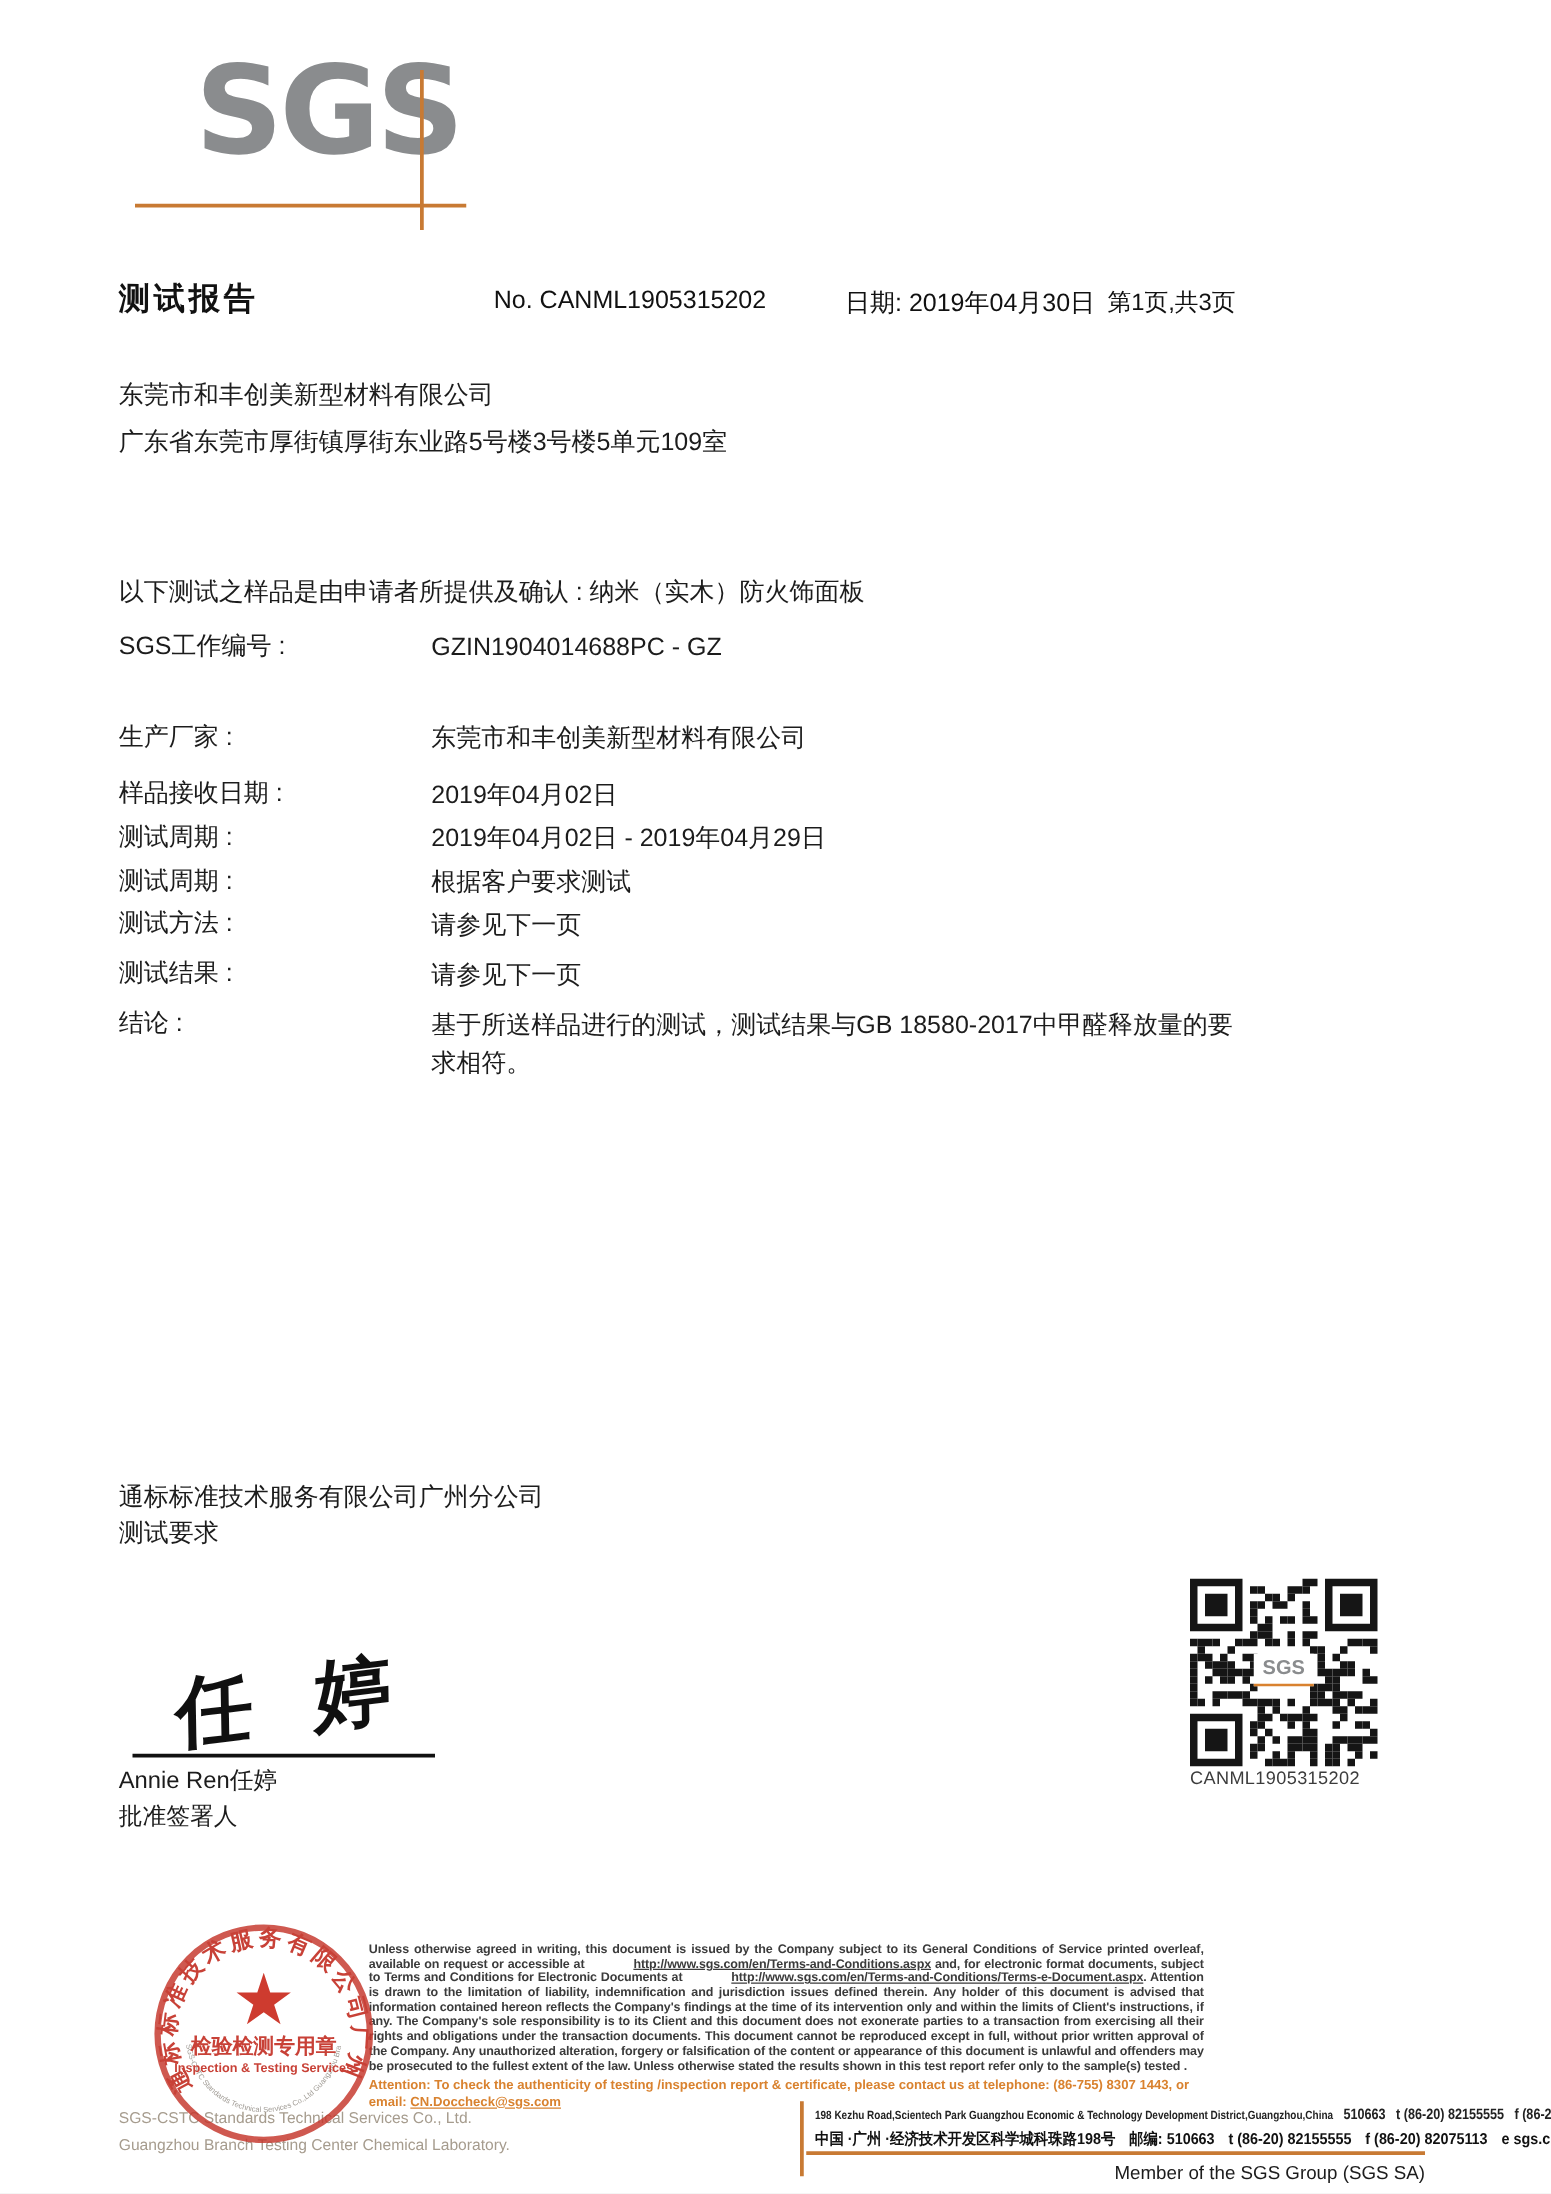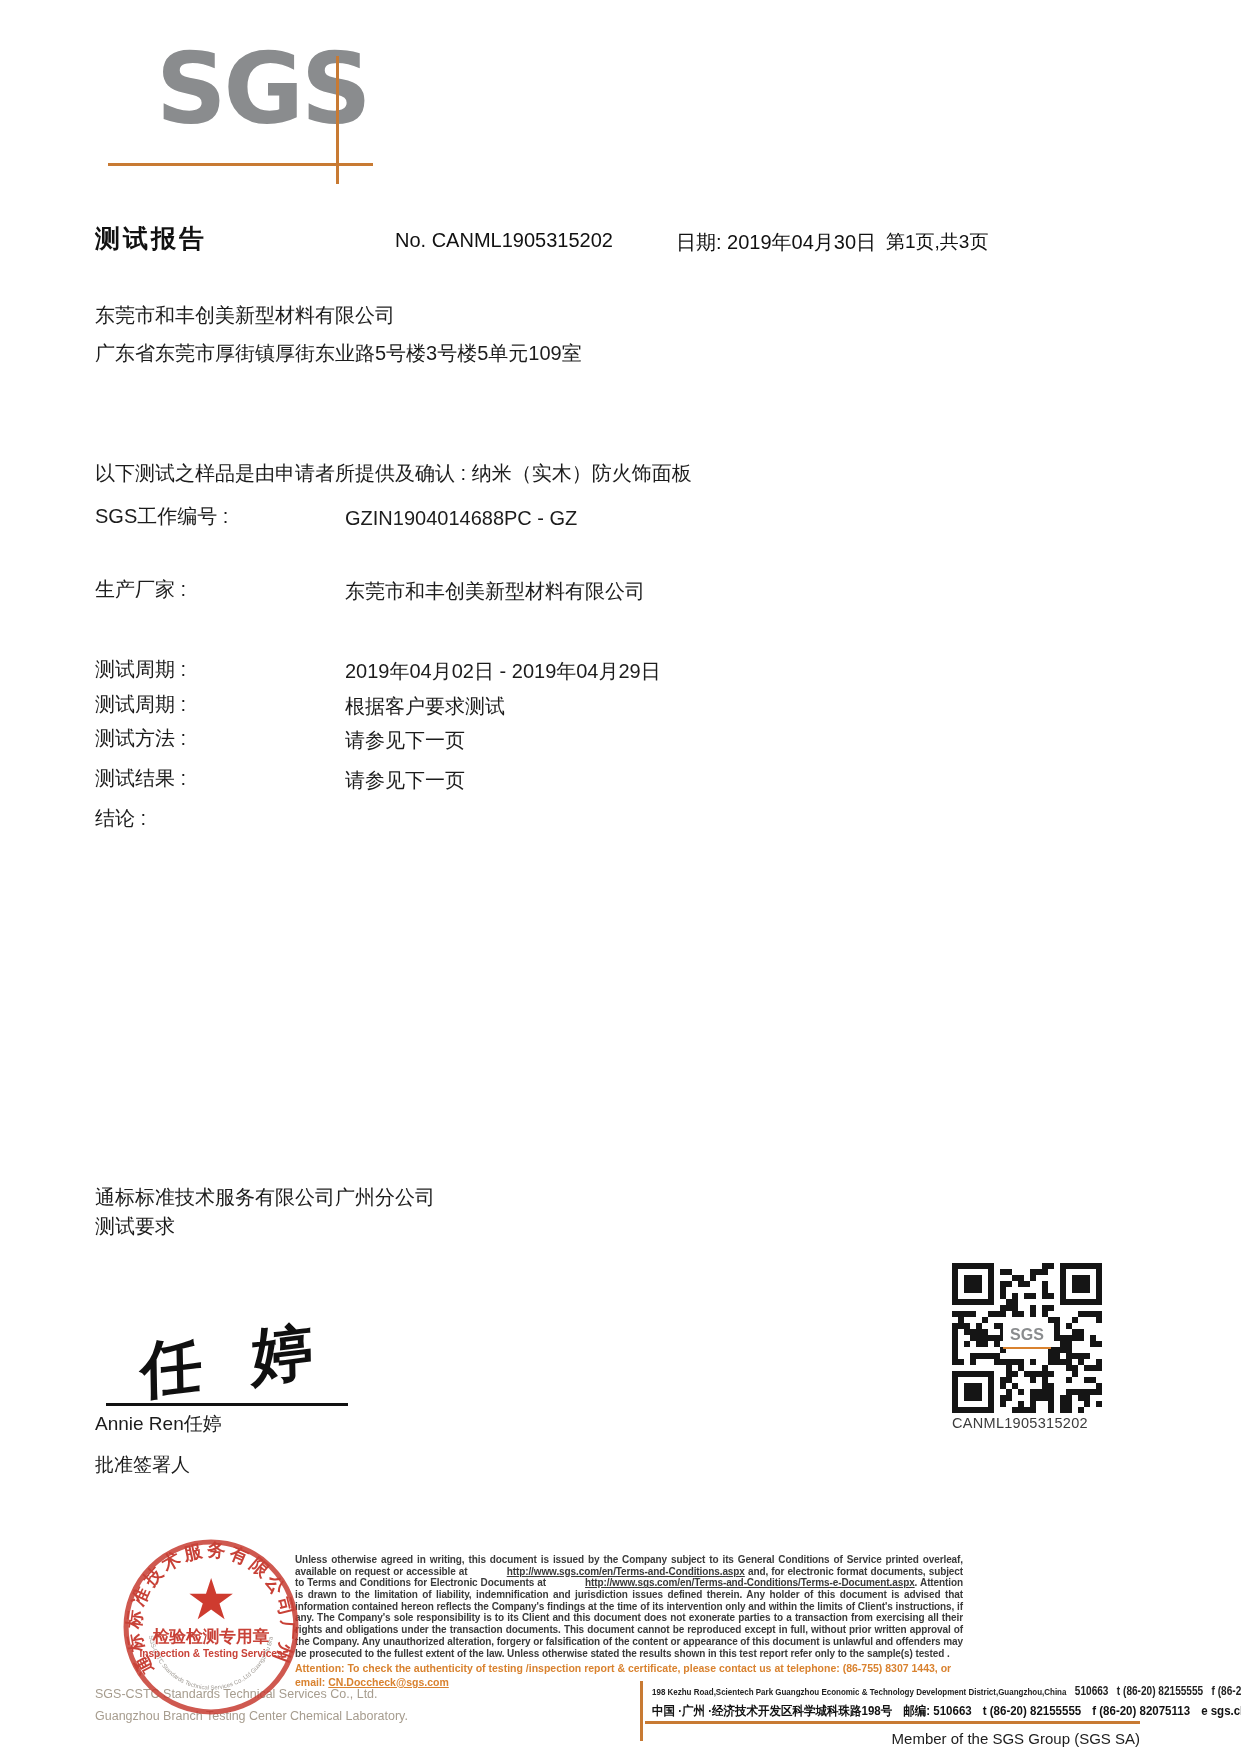--- a/index.html
+++ b/index.html
@@ -29,21 +29,21 @@
   .fr1{top:503px}.fr2{top:541px}.fr3{top:576px}.fr4{top:621px}.fr5{top:656px}
   .fr6{top:691px}.fr7{top:725px}.fr8{top:765px}.fr9{top:805px}
 
   .signer-company{left:95px;top:1184px;font-size:20px;}
   .signer-auth{left:95px;top:1213px;font-size:20px;}
   .signature-script{left:140px;top:1318px;font-size:62px;font-weight:bold;color:#101010;
                     transform:rotate(-7deg) skewX(-6deg);letter-spacing:14px;
                     font-family:"DejaVu Sans",cursive;}
   .signature-line{left:106px;top:1403px;width:242px;height:3px;background:#111;}
   .signer-name{left:95px;top:1411px;font-size:19px;}
-  .signer-title{left:95px;top:1440px;font-size:19px;margin-top:12px;}
+  .signer-title{left:95px;top:1440px;font-size:19px;}
 
   
   .qr-box{left:952px;top:1263px;width:150px;height:150px;background:#fff;}
   .qr-modules{position:absolute;left:0;top:0;width:150px;height:150px;}
   .qr-modules i{position:absolute;width:6px;height:6px;background:#151515;}
   .qf{position:absolute;width:42px;height:42px;border:6px solid #151515;box-sizing:border-box;}
   .qf i{position:absolute;left:6px;top:6px;width:18px;height:18px;background:#151515;display:block;}
   .qf-tl{left:0;top:0;} .qf-tr{right:0;top:0;} .qf-bl{left:0;bottom:0;}
   .qr-overlay{position:absolute;left:51px;top:60px;width:48px;height:26px;background:#fff;
               display:flex;align-items:center;justify-content:center;font-size:16px;font-weight:bold;
@@ -94,38 +94,43 @@
   <div class="abs sample-statement">以下测试之样品是由申请者所提供及确认 : 纳米（实木）防火饰面板</div>
 
   <div class="abs field-row fr1">
     <span class="field-label">SGS工作编号 :</span>
     <span class="field-value">GZIN1904014688PC - GZ</span>
   </div>
   <div class="abs field-row fr3">
     <span class="field-label">生产厂家 :</span>
     <span class="field-value">东莞市和丰创美新型材料有限公司</span>
   </div>
+  <div class="abs field-row fr4">
+    <span class="field-label">样品接收日期 :</span>
+    <span class="field-value">2019年04月02日</span>
+  </div>
   <div class="abs field-row fr5">
     <span class="field-label">测试周期 :</span>
     <span class="field-value">2019年04月02日 - 2019年04月29日</span>
   </div>
   <div class="abs field-row fr6">
     <span class="field-label">测试周期 :</span>
     <span class="field-value">根据客户要求测试</span>
   </div>
   <div class="abs field-row fr7">
     <span class="field-label">测试方法 :</span>
     <span class="field-value">请参见下一页</span>
   </div>
   <div class="abs field-row fr8">
     <span class="field-label">测试结果 :</span>
     <span class="field-value">请参见下一页</span>
   </div>
   <div class="abs field-row fr9">
     <span class="field-label">结论 :</span>
+    <span class="field-value">基于所送样品进行的测试，测试结果与GB 18580-2017中甲醛释放量的要求相符。</span>
   </div>
 
   <div class="abs signer-company">通标标准技术服务有限公司广州分公司</div>
   <div class="abs signer-auth">测试要求</div>
   <div class="abs signature-script">任 婷</div>
   <div class="abs signature-line"></div>
   <div class="abs signer-name">Annie Ren任婷</div>
   <div class="abs signer-title">批准签署人</div>
 
   <div class="abs qr-box">

